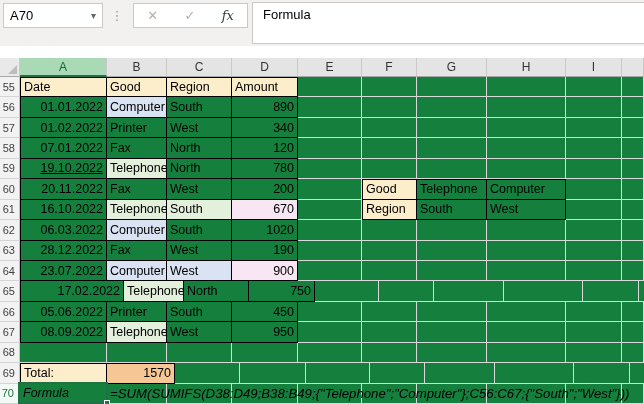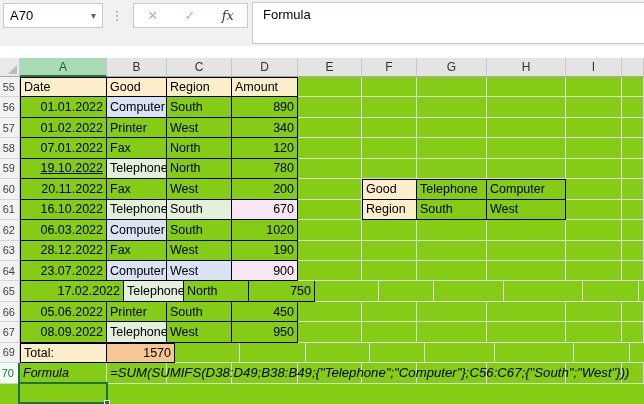--- a/index.html
+++ b/index.html
@@ -1,19 +1,19 @@
 <!DOCTYPE html>
 <html style="--selgreen: #1F7246; --selcolfill: #A9D9B5; --tan: #FCEDCB; --blue: #DAE3F3; --green: #E3F0DB; --pink: #F8E6F4; --orange: #F6C795; --headgray: #E4E4E4; --rowhdr: #F2F2F2; --grid: #D9D9D9;"><head>
 <meta charset="utf-8">
 <style>
   * { margin:0; padding:0; box-sizing:border-box; }
   html,body { background:#fff; }
   .screen {
     position:relative; width:644px; height:404px; overflow:hidden;
-    background:#84cc16; font-family:"Liberation Sans","DejaVu Sans",sans-serif;
+    background:#15803d; font-family:"Liberation Sans","DejaVu Sans",sans-serif;
     color:#000;
   }
   
   .topbar {
     position:absolute; left:0; top:0; width:644px; height:46px;
     background:#F2F1F0;
   }
   .name-box {
     position:absolute; left:3px; top:3px; width:100px; height:25px;
     background:#fff; border:1px solid #CBC9C7; display:flex; align-items:center;
@@ -409,20 +409,33 @@
           <span>950</span>
         </div>
         <div class="cell" style="width: 64px;"></div>
         <div class="cell" style="width: 55px;"></div>
         <div class="cell" style="width: 70px;"></div>
         <div class="cell" style="width: 79px;"></div>
         <div class="cell" style="width: 56px;"></div>
         <div class="cell" style="width: 22px;"></div>
       </div>
       <div class="row">
+        <div class="rh" style="width: 20px;">68</div>
+        <div class="cell" style="width: 87px;"></div>
+        <div class="cell" style="width: 60px;"></div>
+        <div class="cell" style="width: 65px;"></div>
+        <div class="cell" style="width: 66px;"></div>
+        <div class="cell" style="width: 64px;"></div>
+        <div class="cell" style="width: 55px;"></div>
+        <div class="cell" style="width: 70px;"></div>
+        <div class="cell" style="width: 79px;"></div>
+        <div class="cell" style="width: 56px;"></div>
+        <div class="cell" style="width: 22px;"></div>
+      </div>
+      <div class="row">
         <div class="rh" style="width: 20px;">69</div>
         <div class="cell f-tan bordered bt bl" style="width: 87px;">
           <span>Total:</span>
         </div>
         <div class="cell f-orange bordered bt right" style="width: 68px;">
           <span>1570</span>
         </div>
         <div class="cell" style="width: 65px;"></div>
         <div class="cell" style="width: 66px;"></div>
         <div class="cell" style="width: 64px;"></div>

